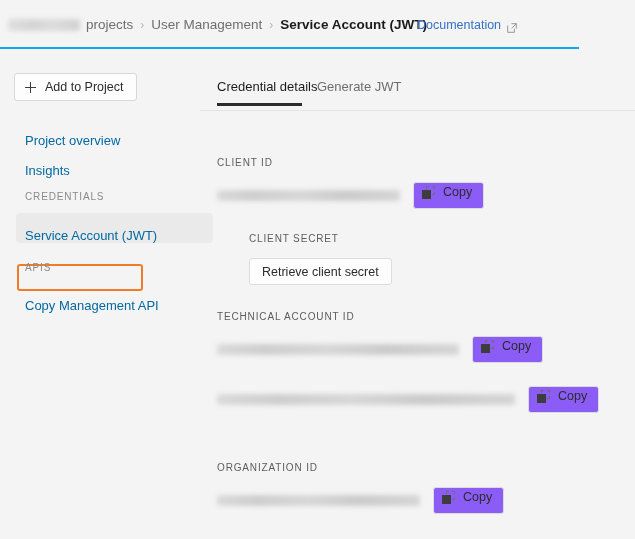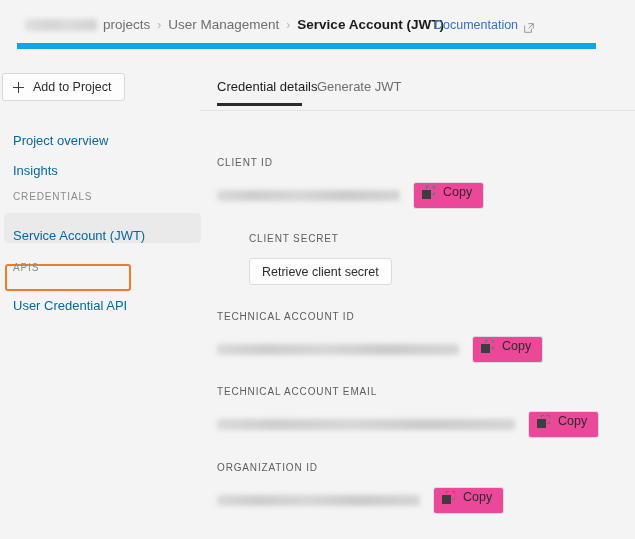--- a/index.html
+++ b/index.html
@@ -12,23 +12,22 @@
     font-family: "Liberation Sans", sans-serif;
     color: #2c2c2c;
     overflow: hidden;
     position: relative;
   }
 
   
   #header {
     position: absolute;
     left: 0; top: 0; width: 579px; height: 49px;
-    border-bottom: 6px solid #0ea5e9;
+    border-bottom: 2px solid #0ea5e9;
     background: #f4f4f4;
-    margin-left: 17px;
   }
   #breadcrumb {
     position: absolute;
     left: 8px; top: 17px;
     display: flex;
     align-items: center;
     font-size: 13.5px;
     white-space: nowrap;
   }
   .crumb {
@@ -70,21 +69,21 @@
   .ext-icon {
     display: inline-block;
     width: 10px; height: 10px;
     position: relative;
     top: 0px;
   }
 
   
   #sidebar {
     position: absolute;
-    left: 4px; top: 49px; width: 200px; height: 490px;
+    left: 16px; top: 49px; width: 200px; height: 490px;
     background: #f4f4f4;
   }
   #add-to-project {
     position: absolute;
     left: -2px; top: 24px;
     height: 28px;
     padding: 0 12px 0 10px;
     background: #fdfdfd;
     border: 1px solid #d8d8d8;
     border-radius: 3px;
@@ -210,21 +209,21 @@
     filter: blur(2.6px);
     opacity: .9;
     height: 11px;
     font-size: 11px;
     line-height: 11px;
   }
 
   .copy-btn {
     height: 27px;
     padding: 0 11px 7px 8px;
-    background: #ec4899;
+    background: #8b5cf6;
     border: 1px solid #dcdcdc;
     border-radius: 3px;
     display: inline-flex;
     align-items: center;
     gap: 8px;
     font-size: 12.5px;
     color: #2c2c2c;
     cursor: pointer;
     white-space: nowrap;
   }
@@ -311,21 +310,21 @@
   <div class="nav-section" id="sec-credentials">CREDENTIALS</div>
 
   <div class="nav-item" id="nav-service-account">
     <span>Service Account (JWT)</span>
   </div>
   <div id="annotation-box"></div>
 
   <div class="nav-section" id="sec-apis">APIS</div>
 
   <div class="nav-item" id="nav-user-mgmt-api">
-    <span>User Credential API</span>
+    <span>Copy Management API</span>
   </div>
 </div>
 
 <div id="content">
 
   <div id="tabbar">
     <div class="tab" id="tab-generate-jwt">
       <span>Generate JWT</span>
     </div>
     <div class="tab" id="tab-credential-details">
@@ -365,21 +364,20 @@
         <span class="copy-icon">
           <span class="back"></span>
             <span class="front"></span>
         </span>
         <span>Copy</span>
       </span>
     </div>
   </div>
 
   <div class="field" id="field-technical-account-email">
-    <div class="field-label">TECHNICAL ACCOUNT EMAIL</div>
     <div class="field-row">
       <span class="value-redacted" style="width:298px;">[redacted]@techacct.adobe.com</span>
       <span class="copy-btn">
         <span class="copy-icon">
           <span class="back"></span>
             <span class="front"></span>
         </span>
         <span>Copy</span>
       </span>
     </div>

